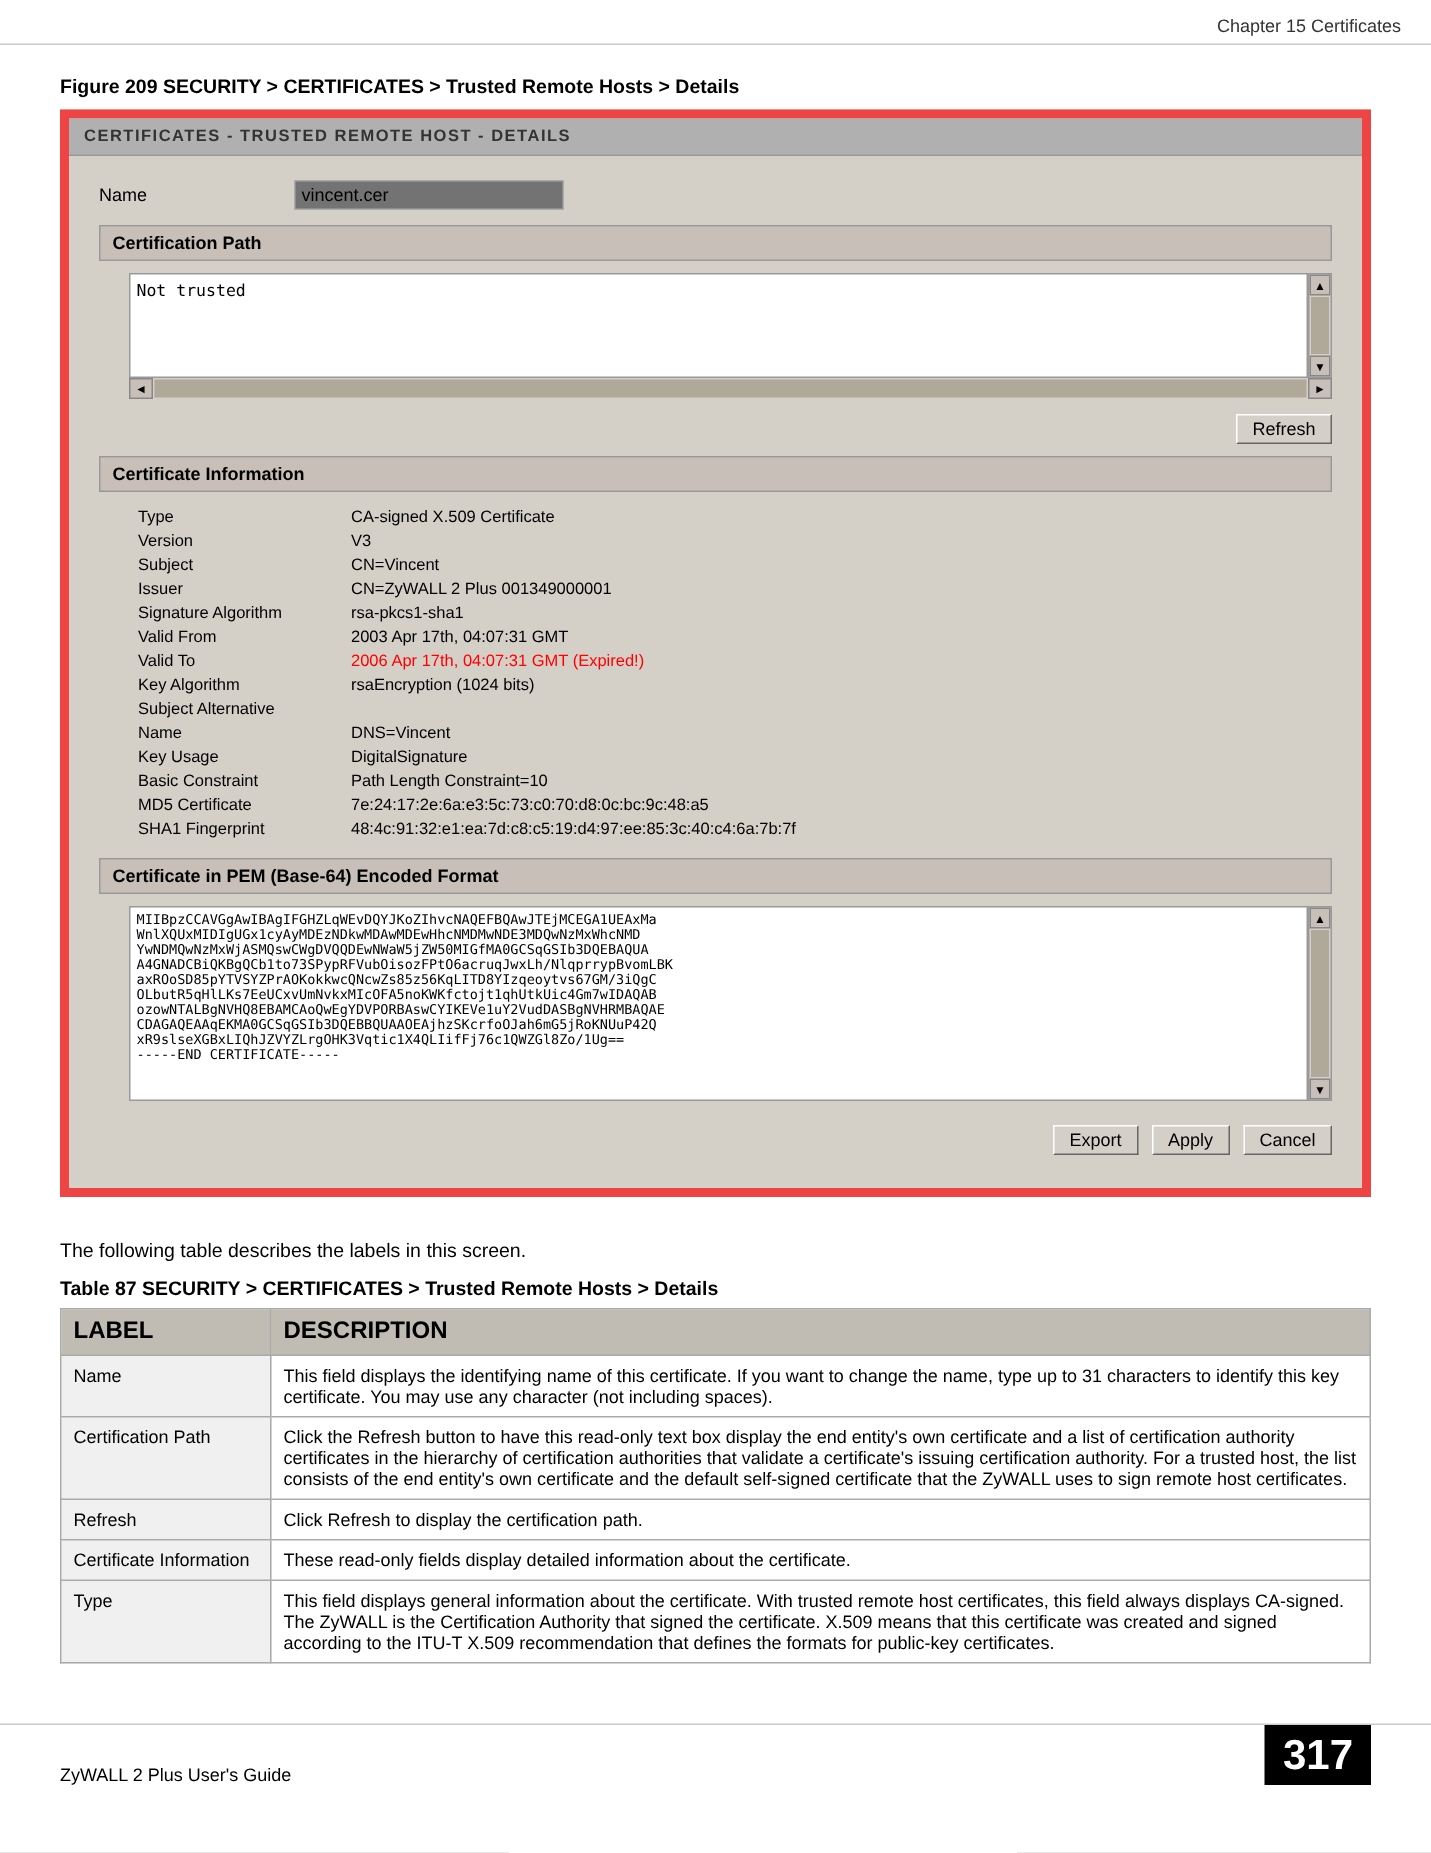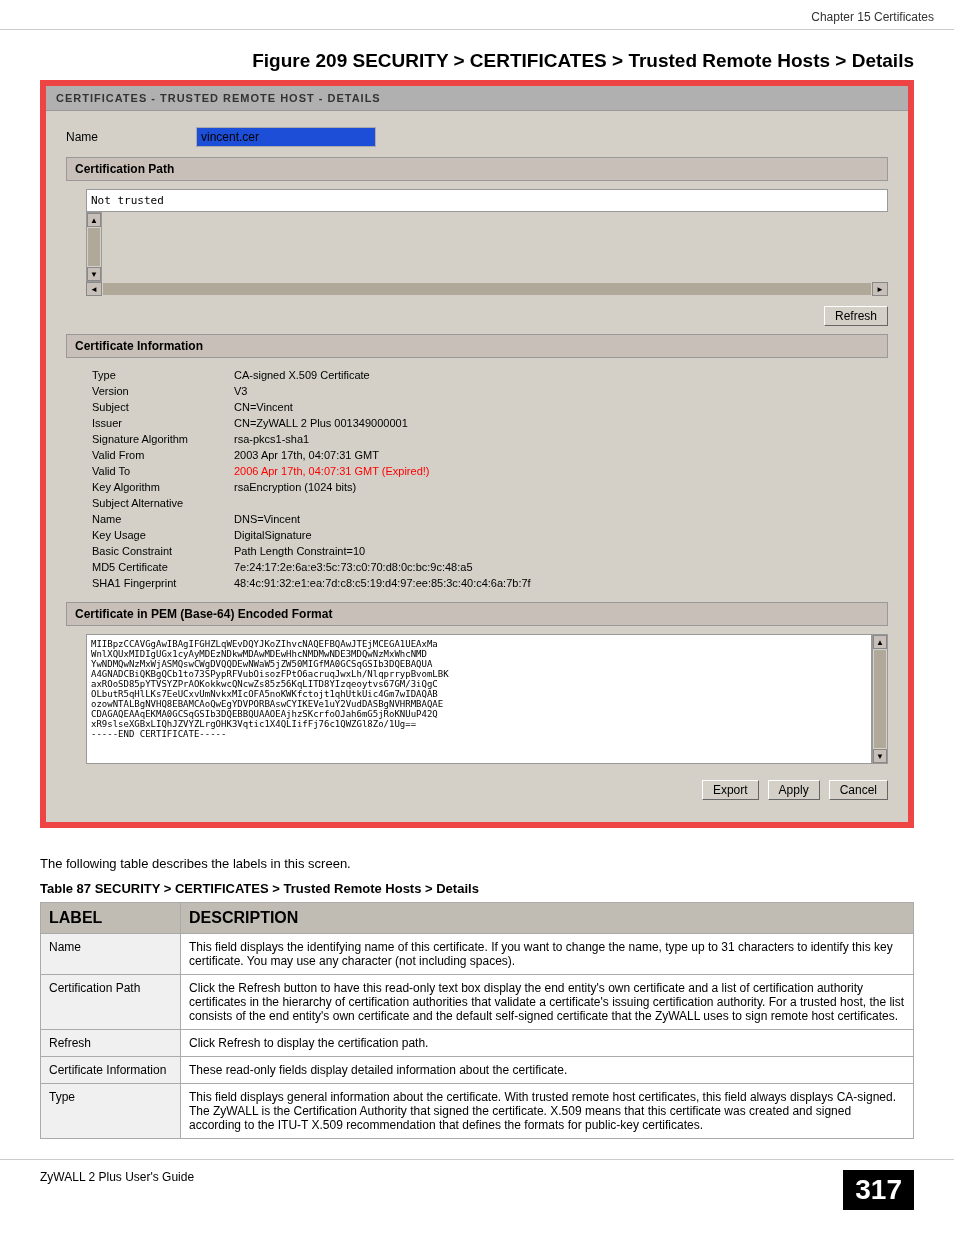--- a/index.html
+++ b/index.html
@@ -20,24 +20,23 @@
       color: #333;
       border-bottom: 1px solid #ccc;
     }
 
     .page-body {
       padding: 20px 40px;
     }
 
     
     .figure-caption {
-      font-size: 19px;
+      font-size: 13px;
       font-weight: bold;
       margin-bottom: 8px;
-      text-align: right;
     }
 
     
     .screenshot-box {
       border: 6px solid #ef4444;
       background: #d4d0c8;
       padding: 0;
       margin-bottom: 28px;
     }
 
@@ -61,21 +60,21 @@
       align-items: center;
       margin-bottom: 10px;
     }
     .form-label {
       width: 130px;
       font-size: 12px;
       color: #000;
     }
     .form-input {
       border: 1px solid #aaa;
-      background: #1d4ed8;
+      background: #737373;
       padding: 2px 4px;
       font-size: 12px;
       width: 180px;
     }
 
     
     .section-header {
       background: #c8c0b8;
       border: 1px solid #999;
       padding: 4px 8px;
@@ -85,21 +84,20 @@
       margin-top: 6px;
     }
 
     
     .cert-path-area {
       margin-left: 20px;
       margin-bottom: 8px;
     }
     .cert-path-scrollbar-container {
       display: flex;
-      flex-direction: column;
       border-radius: 26px;
     }
     .cert-path-text-wrap {
       flex: 1;
       border: 1px solid #999;
       background: #fff;
       height: 70px;
       font-size: 11px;
       font-family: monospace;
       padding: 4px;
@@ -269,23 +267,24 @@
     }
     .desc-table td:first-child {
       width: 140px;
       background: #f0f0f0;
     }
 
     
     .page-footer {
       display: flex;
       justify-content: space-between;
-      align-items: flex-start;
-      padding: 10px 40px;
+      align-items: flex-end;
+      padding: 0 40px;
       border-top: 1px solid #ccc;
+      margin-top: 20px;
       font-size: 12px;
     }
     .page-num {
       font-size: 28px;
       font-weight: bold;
       background: #000;
       color: #fff;
       padding: 4px 12px;
     }
   </style>

